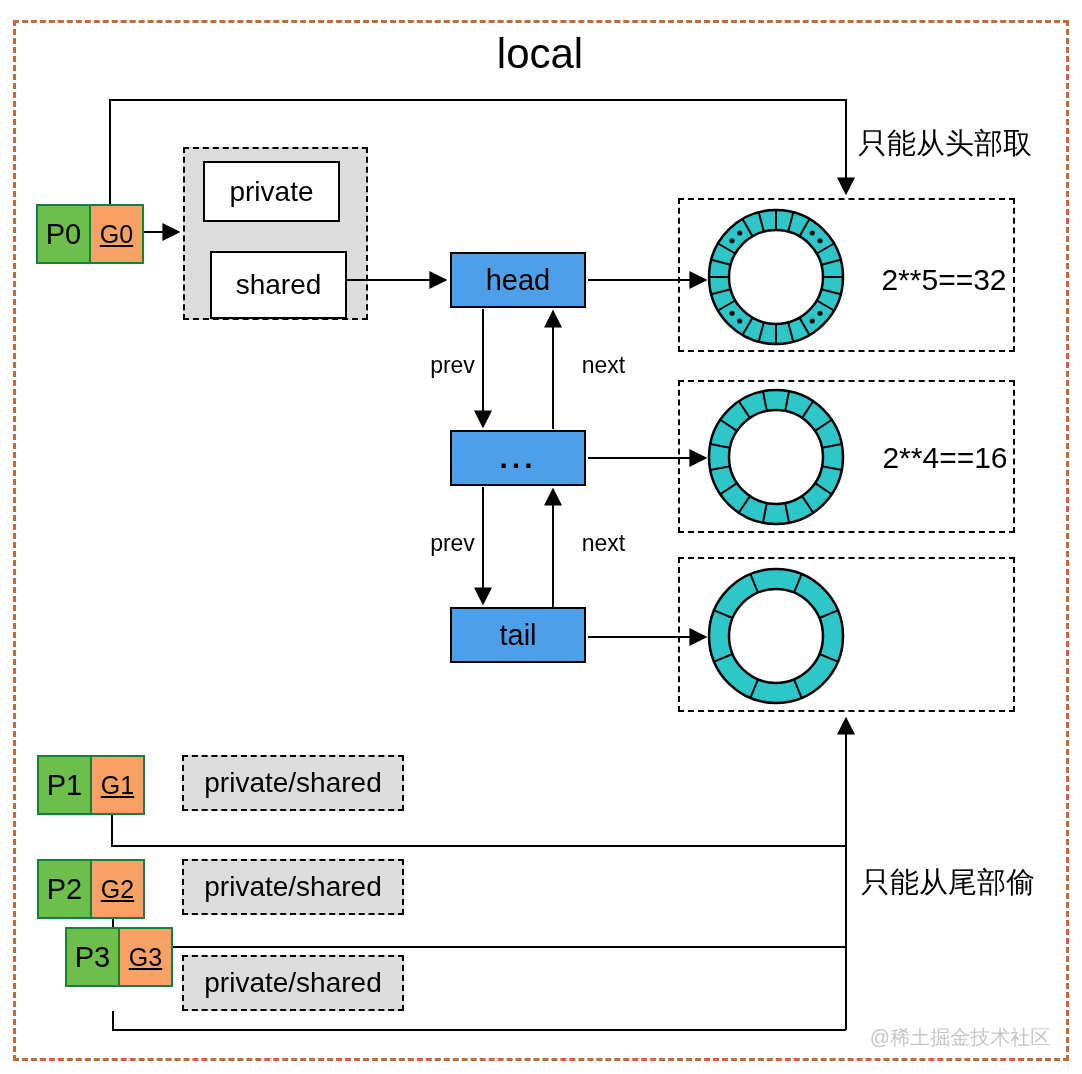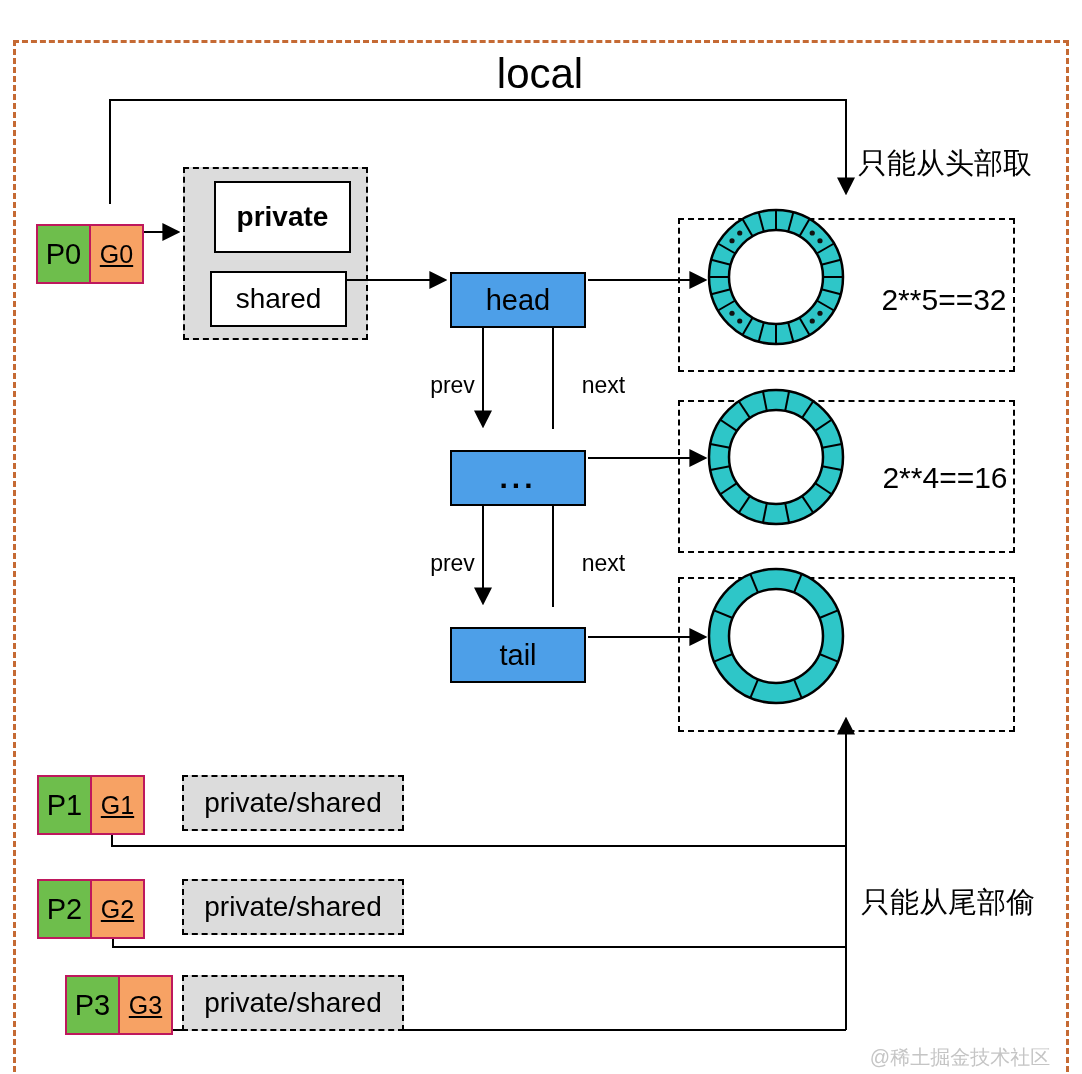--- a/index.html
+++ b/index.html
@@ -9,24 +9,24 @@
     --ring-cyan:#2EC6C8;
     --queue-gray:#DCDCDC;
     --frame-orange:#C56A34;
     --watermark-gray:#C5C5C5;
   }
   html,body{margin:0;padding:0;background:#fff;}
   .canvas{
     position:relative;width:1082px;height:1074px;background:#fff;overflow:hidden;
     font-family:"Liberation Sans", sans-serif;color:#000;
   }
-  .abs{position:absolute;box-sizing:border-box;margin-top:20px;}
+  .abs{position:absolute;box-sizing:border-box;}
   .frame{border:3px dashed var(--frame-orange);z-index:0;}
   .title{font-size:42px;text-align:center;z-index:3;}
-  .solidbox{border:2px solid #be185d;display:flex;align-items:center;justify-content:center;z-index:3;}
+  .solidbox{border:2px solid #15803d;display:flex;align-items:center;justify-content:center;z-index:3;}
   .pcell{background:var(--p-green);font-size:29px;}
   .gcell{background:var(--g-orange);font-size:25px;margin-left:-2px;text-decoration:underline;}
   .pgpair{display:flex;z-index:3;}
   .pgpair > div{width:51px;height:56px;}
   .graybox{background:var(--queue-gray);border:2px dashed #000;z-index:1;}
   .whitebox{background:#fff;border:2px solid #000;display:flex;align-items:center;justify-content:center;font-size:28px;z-index:3;}
   .bluebox{background:var(--node-blue);border:2px solid #000;display:flex;align-items:center;justify-content:center;font-size:29px;z-index:3;}
   .dots{font-weight:bold;font-size:30px;letter-spacing:4px;line-height:20px;}
   .ringbox{border:2px dashed #000;background:transparent;z-index:1;}
   .queuebox{background:var(--queue-gray);border:2px dashed #000;display:flex;align-items:center;justify-content:center;font-size:28px;z-index:3;}
@@ -44,22 +44,22 @@
   <div class="abs frame" style="left:13px;top:20px;width:1056px;height:1041px;"></div>
 
   <div class="abs title" style="left:440px;top:30px;width:200px;">local</div>
 
   <div class="abs pgpair" style="left:36px;top:204px;">
     <div class="solidbox pcell">P0</div>
     <div class="solidbox gcell">G0</div>
   </div>
 
   <div class="abs graybox" style="left:183px;top:147px;width:185px;height:173px;"></div>
-  <div class="abs whitebox" style="left:214px;top:161px;width:137px;height:72px;font-weight:bold;">private</div>
-  <div class="abs whitebox" style="left:210px;top:251px;width:137px;height:56px;">shared</div>
+  <div class="abs whitebox" style="left:203px;top:161px;width:137px;height:61px;">private</div>
+  <div class="abs whitebox" style="left:210px;top:251px;width:137px;height:68px;">shared</div>
 
   <div class="abs bluebox" style="left:450px;top:252px;width:136px;height:56px;">head</div>
   <div class="abs bluebox" style="left:450px;top:430px;width:136px;height:56px;">
     <span class="dots">...</span>
   </div>
   <div class="abs bluebox" style="left:450px;top:607px;width:136px;height:56px;">tail</div>
 
   <div class="abs lbl" style="left:415px;top:352px;width:75px;">prev</div>
   <div class="abs lbl" style="left:566px;top:352px;width:75px;">next</div>
   <div class="abs lbl" style="left:415px;top:530px;width:75px;">prev</div>
@@ -80,21 +80,21 @@
     <div class="solidbox gcell">G1</div>
   </div>
   <div class="abs queuebox" style="left:182px;top:755px;width:222px;height:56px;">private/shared</div>
 
   <div class="abs pgpair" style="left:37px;top:859px;">
     <div class="solidbox pcell">P2</div>
     <div class="solidbox gcell">G2</div>
   </div>
   <div class="abs queuebox" style="left:182px;top:859px;width:222px;height:56px;">private/shared</div>
 
-  <div class="abs pgpair" style="left:37px;top:955px;padding-left:28px;">
+  <div class="abs pgpair" style="left:37px;top:927px;padding-left:28px;">
     <div class="solidbox pcell">P3</div>
     <div class="solidbox gcell">G3</div>
   </div>
   <div class="abs queuebox" style="left:182px;top:955px;width:222px;height:56px;">private/shared</div>
 
   <div class="abs watermark" style="left:865px;top:1024px;width:190px;">@稀土掘金技术社区</div>
 
   <svg id="diagram-svg" class="overlay" width="1082" height="1074" viewBox="0 0 1082 1074">
     <defs>
       <marker id="arrow" viewBox="0 0 10 10" refX="7" refY="5" markerWidth="9" markerHeight="9" orient="auto-start-reverse">

